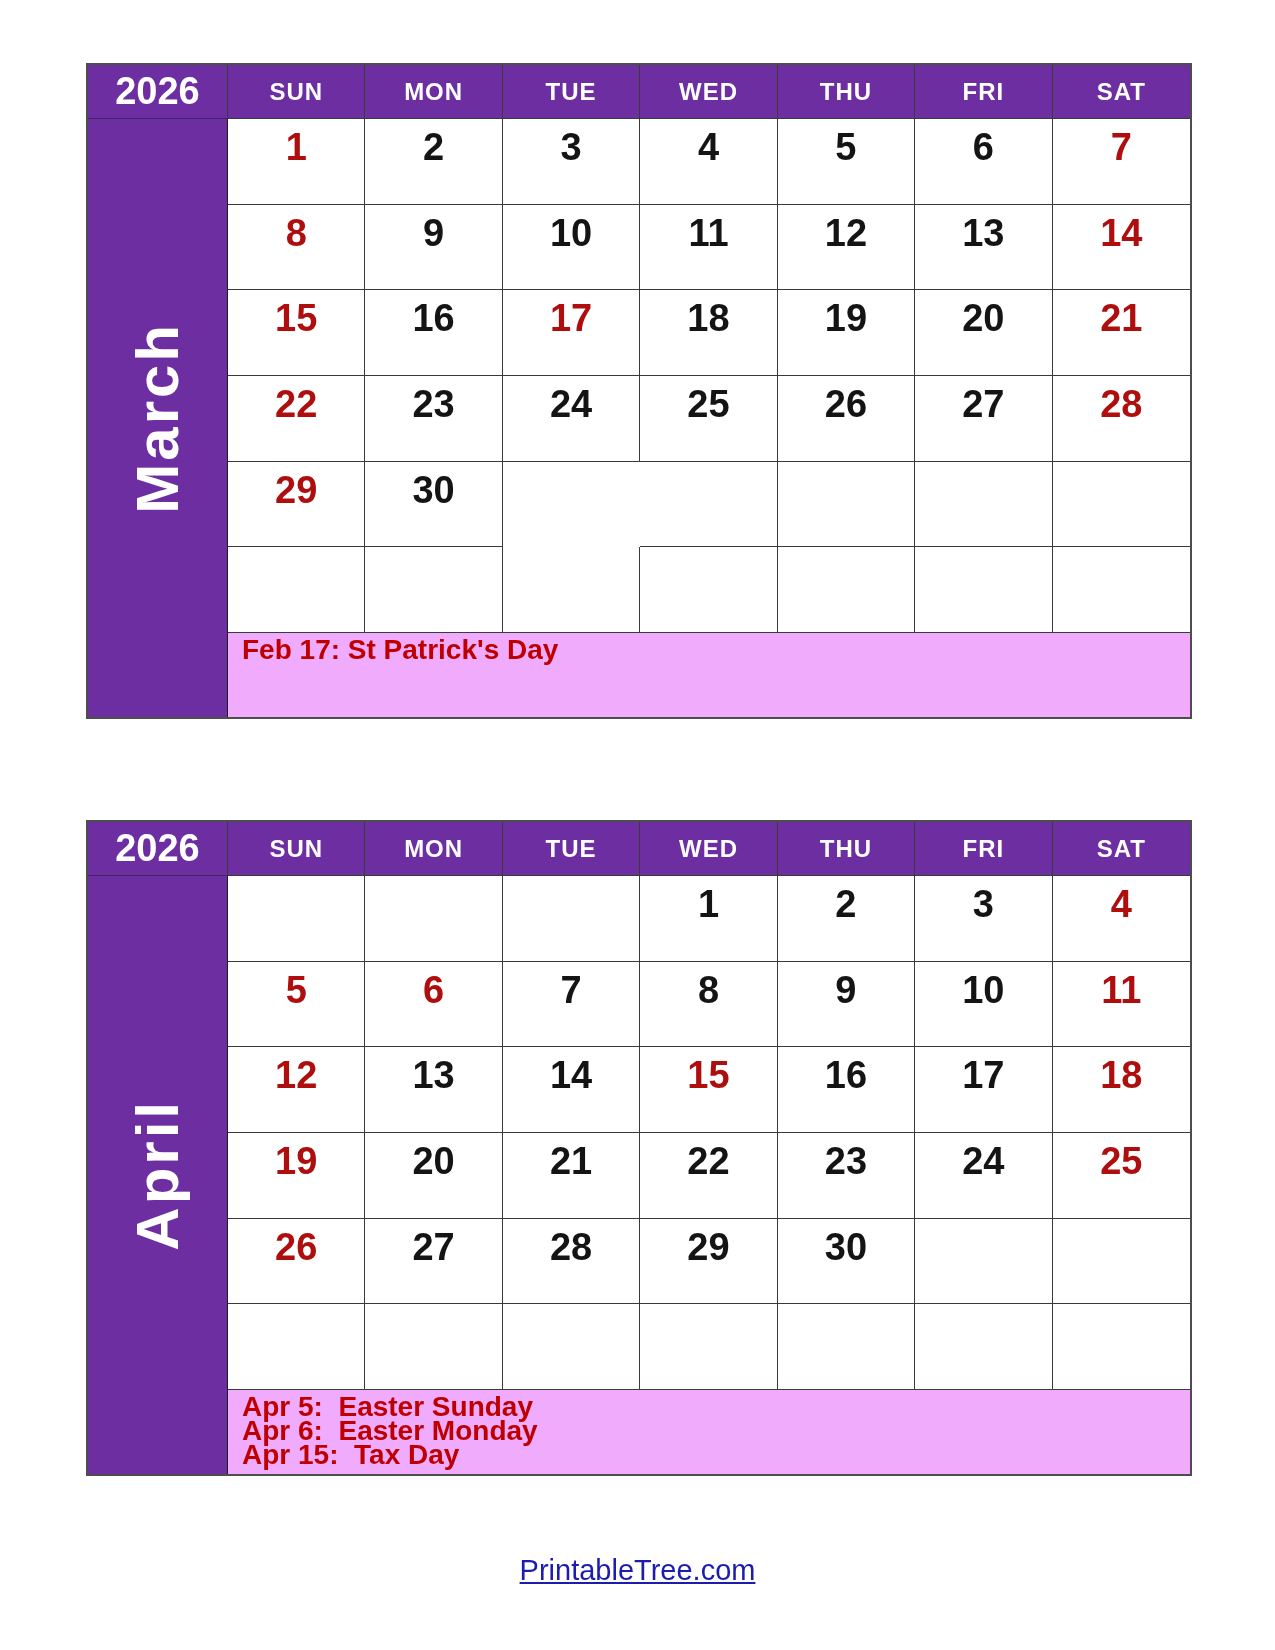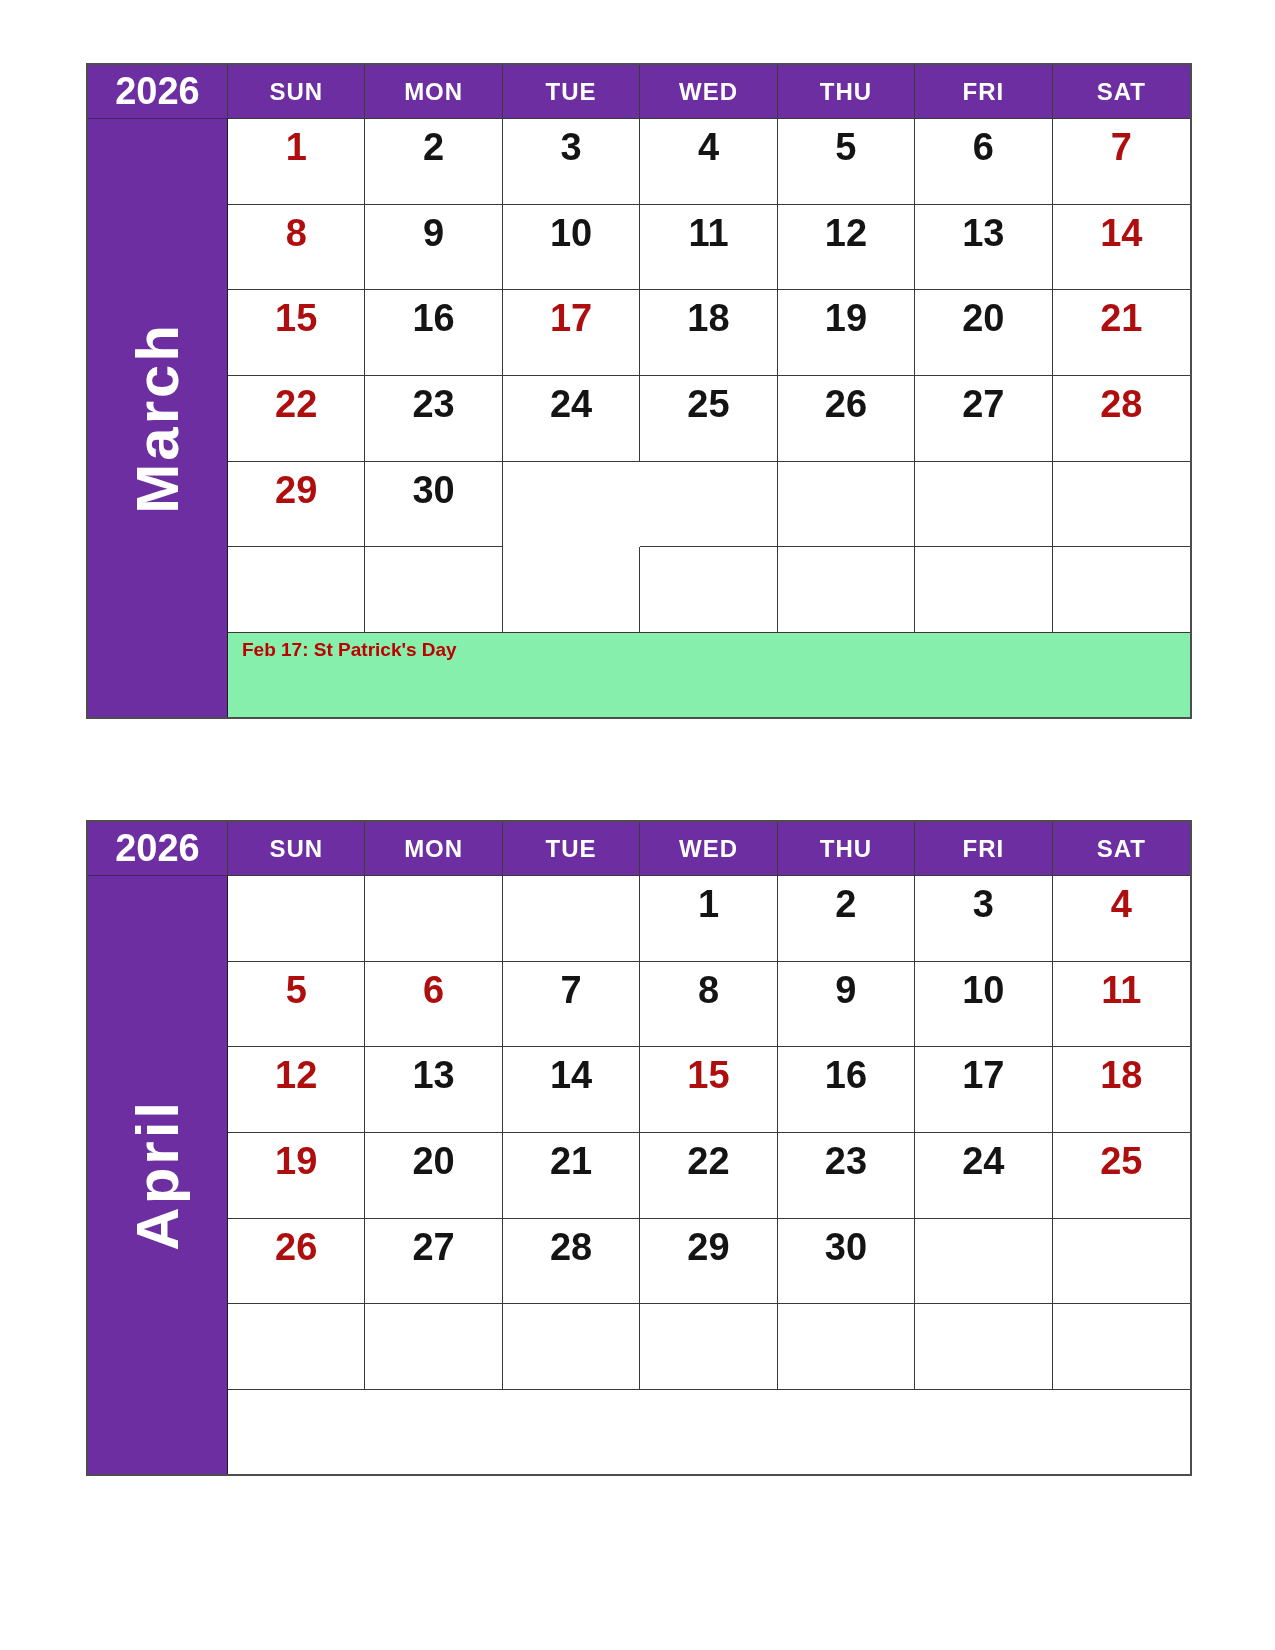--- a/index.html
+++ b/index.html
@@ -45,21 +45,21 @@
     display:flex;justify-content:center;align-items:flex-start;
     box-sizing:border-box;padding-top:7px;
     font-size:38px;font-weight:bold;color:#141414;background:#fff;
   }
   .date.c7{border-right:none;}
   .date.red{color:var(--red,#AE0E0E);}
   .note{
     grid-row:8;grid-column:2 / span 7;
     box-sizing:border-box;padding:5px 6px 0 14px;
     color:var(--notered,#BE0000);font-weight:bold;
-    font-size:19px;line-height:24px;background:#86efac;
+    font-size:28px;line-height:24px;background:#f0abfc;
   }
   .note div{white-space:pre-wrap;}
   .footer{
     position:absolute;top:1554px;left:0;width:100%;text-align:center;
   }
   .footer a{
     color:var(--blue,#1C1CAE);font-size:29px;text-decoration:underline;cursor:pointer;
   }
 </style>
 </head>
@@ -123,20 +123,25 @@
       <div class="date" style="grid-area: 7 / 6;"></div>
       <div class="date" style="grid-area: 7 / 7;"></div>
       <div class="date c7" style="grid-area: 7 / 8;"></div>
     </div>
 
   <div class="cal m1">
     <div class="year">2026</div>
     <div class="sidebar">
       <span class="mname">April</span>
     </div>
+    <div class="note">
+        <div>Apr 5:  Easter Sunday</div>
+        <div>Apr 6:  Easter Monday</div>
+        <div>Apr 15:  Tax Day</div>
+      </div>
   <div class="dow" style="grid-area: 1 / 2;">SUN</div>
       <div class="dow" style="grid-area: 1 / 3;">MON</div>
       <div class="dow" style="grid-area: 1 / 4;">TUE</div>
       <div class="dow" style="grid-area: 1 / 5;">WED</div>
       <div class="dow" style="grid-area: 1 / 6;">THU</div>
       <div class="dow" style="grid-area: 1 / 7;">FRI</div>
       <div class="dow c7" style="grid-area: 1 / 8;">SAT</div>
       <div class="date" style="grid-area: 2 / 2;"></div>
       <div class="date" style="grid-area: 2 / 3;"></div>
       <div class="date" style="grid-area: 2 / 4;"></div>
@@ -174,14 +179,17 @@
       <div class="date c7" style="grid-area: 6 / 8;"></div>
       <div class="date" style="grid-area: 7 / 2;"></div>
       <div class="date" style="grid-area: 7 / 3;"></div>
       <div class="date" style="grid-area: 7 / 4;"></div>
       <div class="date" style="grid-area: 7 / 5;"></div>
       <div class="date" style="grid-area: 7 / 6;"></div>
       <div class="date" style="grid-area: 7 / 7;"></div>
       <div class="date c7" style="grid-area: 7 / 8;"></div>
     </div>
 
+  <div class="footer">
+    <a>PrintableTree.com</a>
+  </div>
 
 </div>
 
 </body></html>

